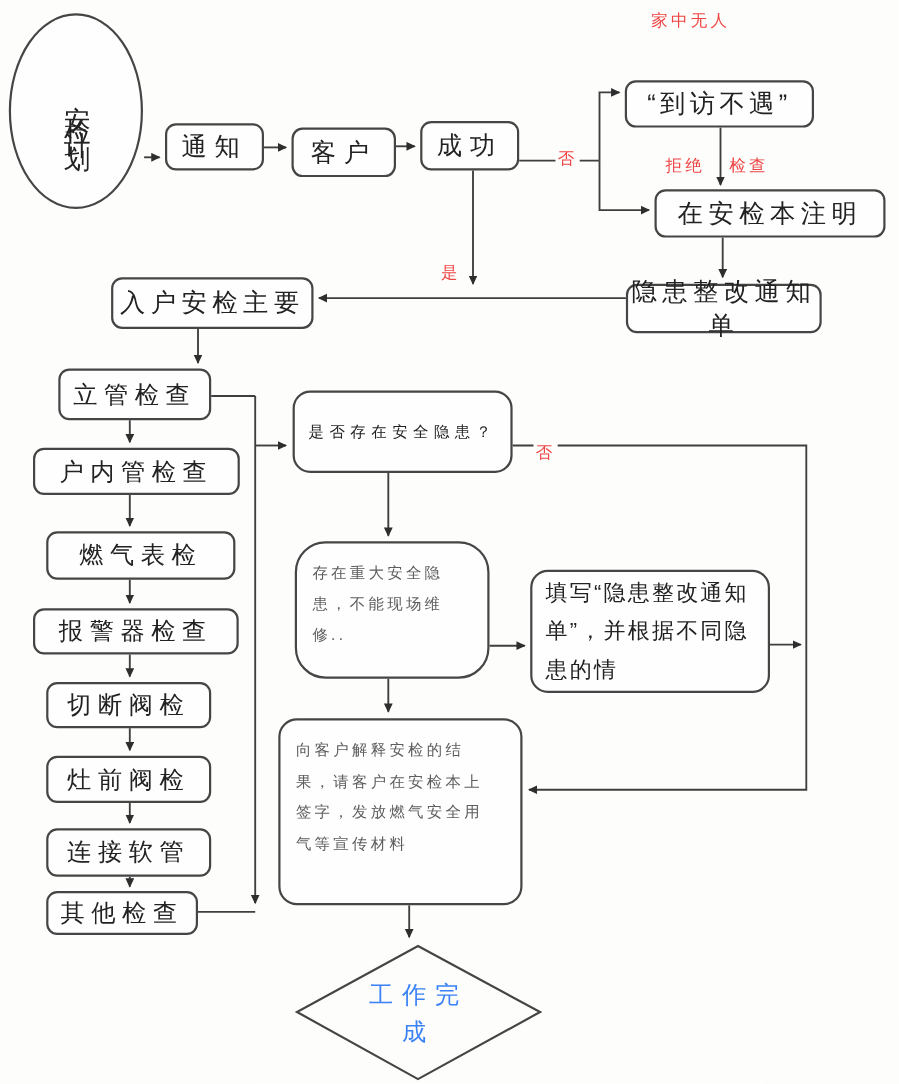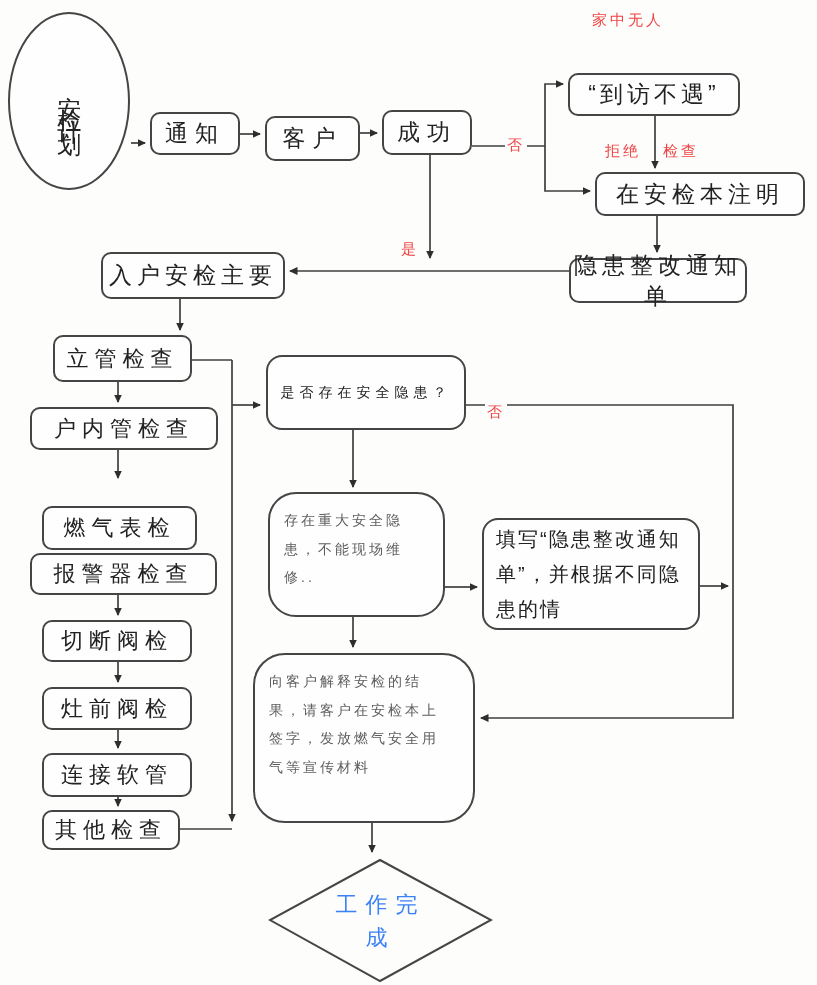--- a/index.html
+++ b/index.html
@@ -149,21 +149,21 @@
   </div>
 
   <div class="node rbox smallcol" style="left:53px;top:335px;width:139px;height:47px;">
     <span>立管检查</span>
   </div>
 
   <div class="node rbox smallcol" style="left:30px;top:407px;width:188px;height:43px;">
     <span>户内管检查</span>
   </div>
 
-  <div class="node rbox smallcol" style="left:42px;top:483px;width:155px;height:44px;margin-top:23px;">
+  <div class="node rbox smallcol" style="left:42px;top:483px;width:172px;height:44px;">
     <span>燃气表检</span>
   </div>
 
   <div class="node rbox smallcol" style="left:30px;top:553px;width:187px;height:42px;">
     <span>报警器检查</span>
   </div>
 
   <div class="node rbox smallcol" style="left:42px;top:620px;width:150px;height:42px;">
     <span>切断阀检</span>
   </div>
@@ -185,21 +185,21 @@
   </div>
 
   <div class="node biground para" style="left:268px;top:492px;width:177px;height:125px;">
     <span>存在重大安全隐患，不能现场维修..</span>
   </div>
 
   <div class="node notice" style="left:482px;top:518px;width:218px;height:112px;">
     <span>填写“隐患整改通知单”，并根据不同隐患的情</span>
   </div>
 
-  <div class="node para" style="left:253px;top:653px;width:222px;height:170px;border-radius:32px;">
+  <div class="node para" style="left:253px;top:653px;width:222px;height:170px;border-radius:17px;">
     <span>向客户解释安检的结果，请客户在安检本上签字，发放燃气安全用气等宣传材料</span>
   </div>
 
   <div class="diamond" style="left:268px;top:858px;width:225px;height:125px;">
     <svg width="225" height="125" viewBox="0 0 225 125">
       <polygon points="112,2 223,62 112,123 2,62" fill="#fdfdfb" stroke="#454545" stroke-width="2"></polygon>
     </svg>
     <span class="dlabel">工作完成</span>
   </div>
 

